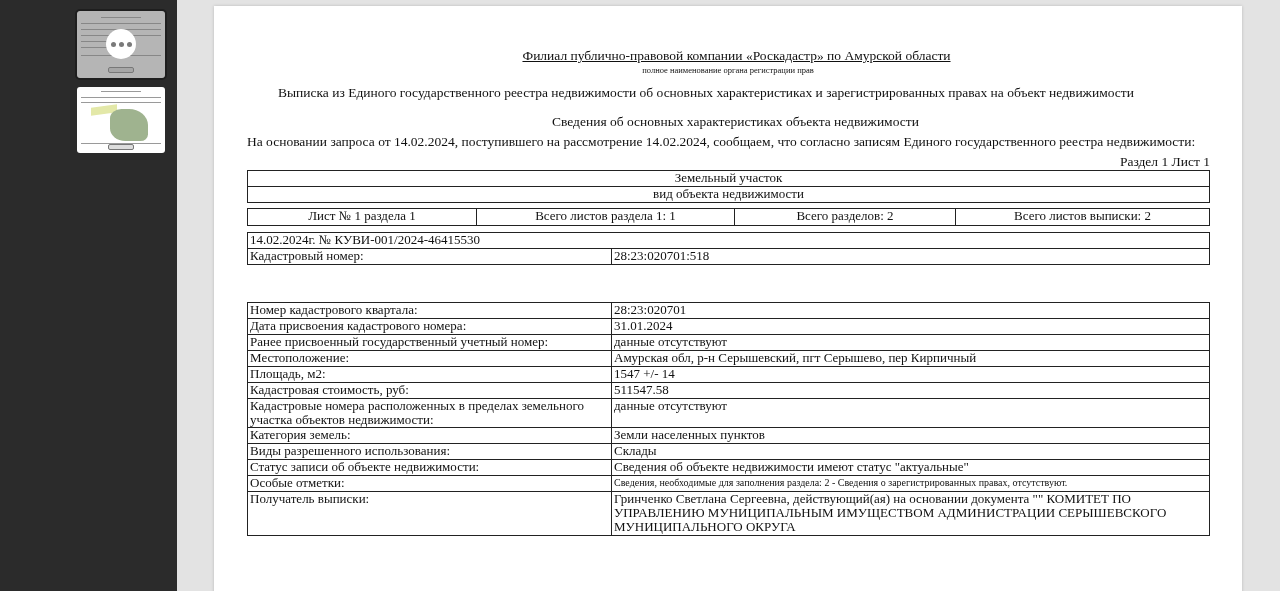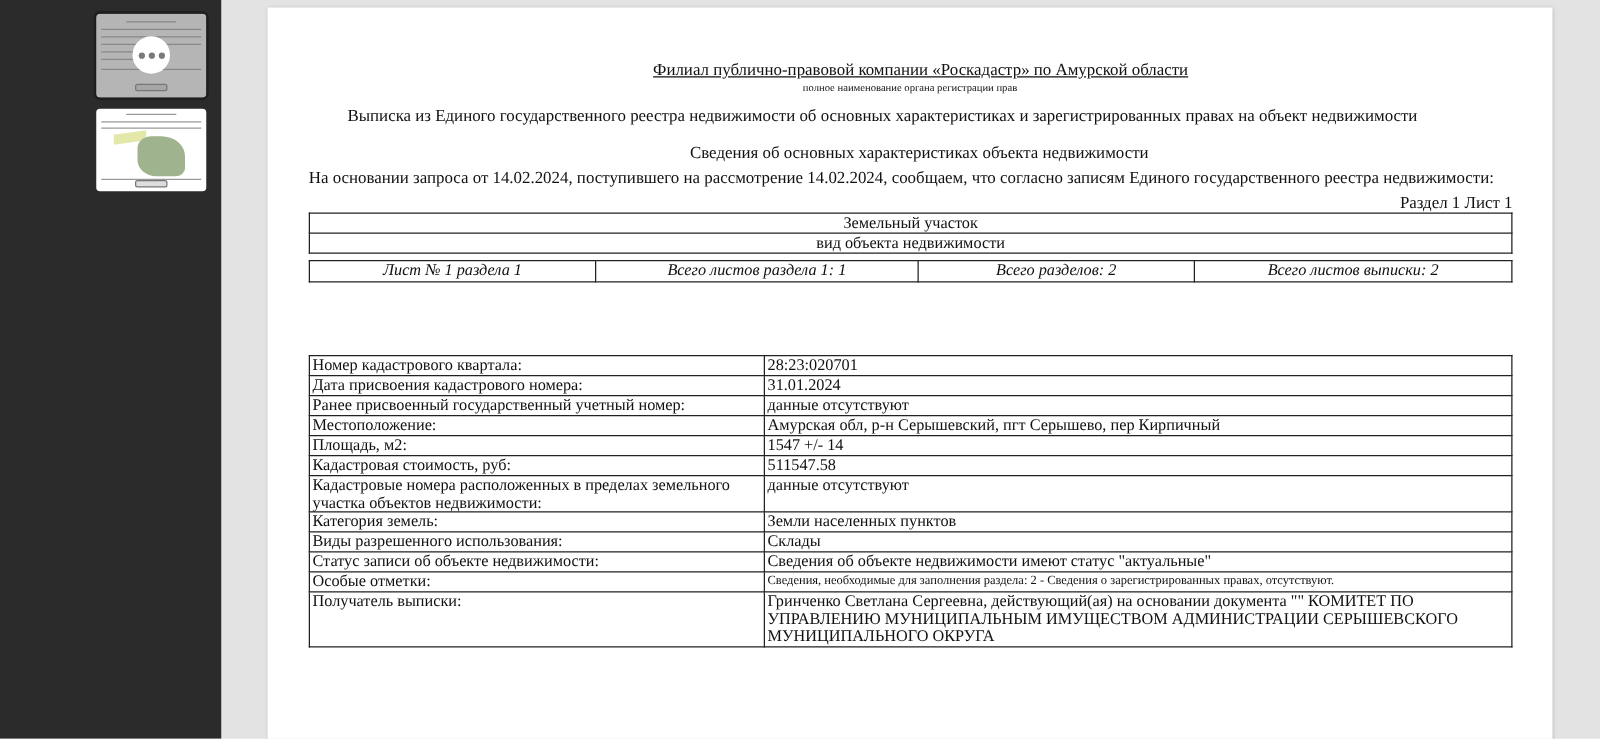--- a/index.html
+++ b/index.html
@@ -63,24 +63,24 @@
   .doc-title { left: 64px; top: 79px; font-size: 13.5px; }
   .sec-title { left: 338px; top: 108px; font-size: 13.5px; }
   .basis { left: 33px; top: 128px; font-size: 13.5px; }
   .sheet-ref { right: 32px; top: 148px; font-size: 13.5px; }
 
   table { border-collapse: collapse; position: absolute; left: 33px; width: 963px; font-size: 13px; }
   td { border: 1.5px solid #222; padding: 0 2px; line-height: 14px; vertical-align: top; }
   .tbl-type { top: 164px; }
   .tbl-type td { text-align: center; height: 16px; }
   .tbl-sheets { top: 202px; }
-  .tbl-sheets td { text-align: center; height: 17px; font-style: italic; }
+  .tbl-sheets td { text-align: center; height: 17px; }
   .tbl-id { top: 226px; }
   .tbl-id td { height: 16px; }
-  .tbl-main { top: 278px; }
+  .tbl-main { top: 296px; }
   .tbl-main td { height: 16px; }
   .tbl-main td.lbl { width: 364px; }
   .tbl-id td.lbl { width: 364px; }
 </style>
 </head>
 <body>
 
 <div class="sidebar">
   <div class="thumb t1">
     <div class="line" style="top:6px;left:24px;right:24px;"></div>
@@ -132,20 +132,31 @@
     <tbody>
         <tr>
       <td style="width:229px">Лист № 1 раздела 1</td>
       <td style="width:258px">Всего листов раздела 1: 1</td>
       <td style="width:221px">Всего разделов: 2</td>
       <td>Всего листов выписки: 2</td>
     </tr>
   </tbody>
     </table>
 
+  <table class="tbl-id">
+    <tbody>
+        <tr>
+          <td colspan="2">14.02.2024г. № КУВИ-001/2024-46415530</td>
+        </tr>
+    <tr>
+      <td class="lbl">Кадастровый номер:</td>
+      <td>28:23:020701:518</td>
+    </tr>
+  </tbody>
+    </table>
 
   <table class="tbl-main">
     <tbody>
         <tr>
       <td class="lbl">Номер кадастрового квартала:</td>
       <td>28:23:020701</td>
     </tr>
     <tr>
       <td class="lbl">Дата присвоения кадастрового номера:</td>
       <td>31.01.2024</td>

